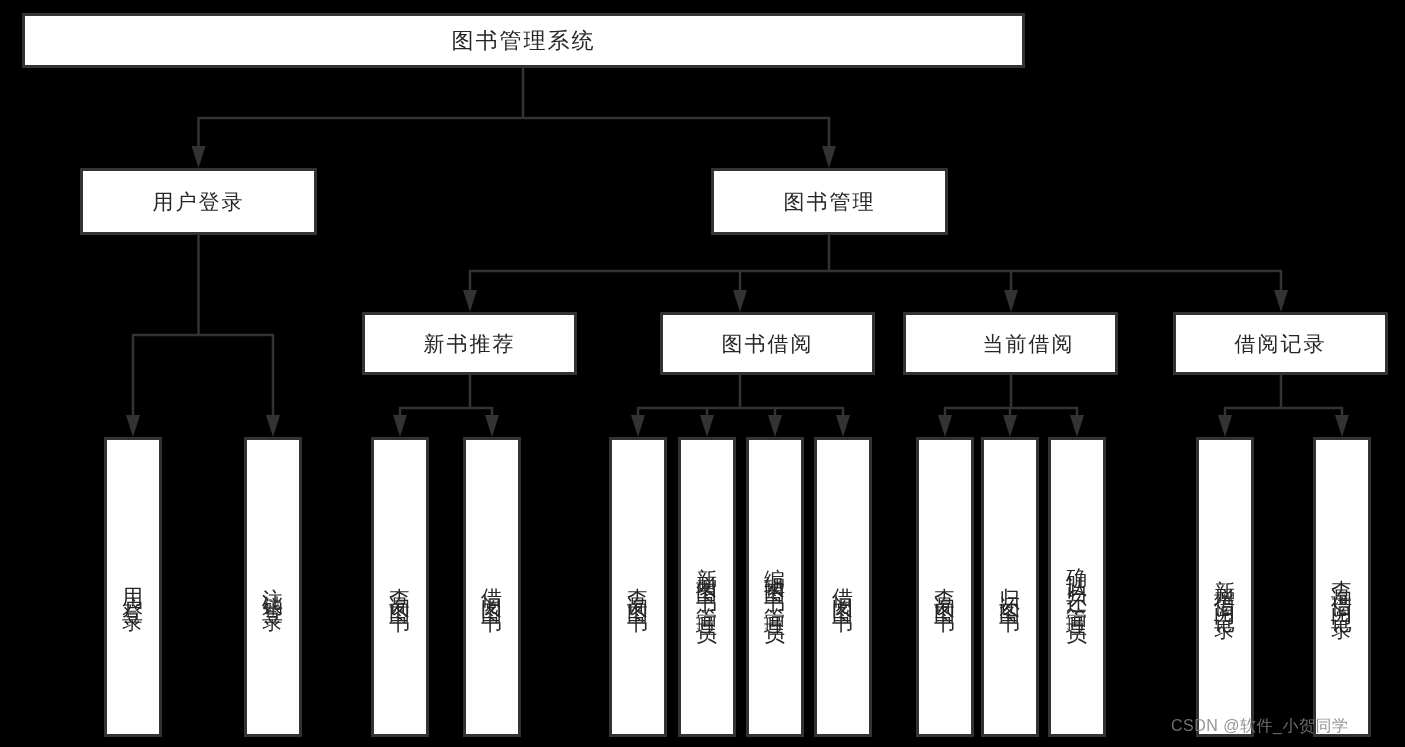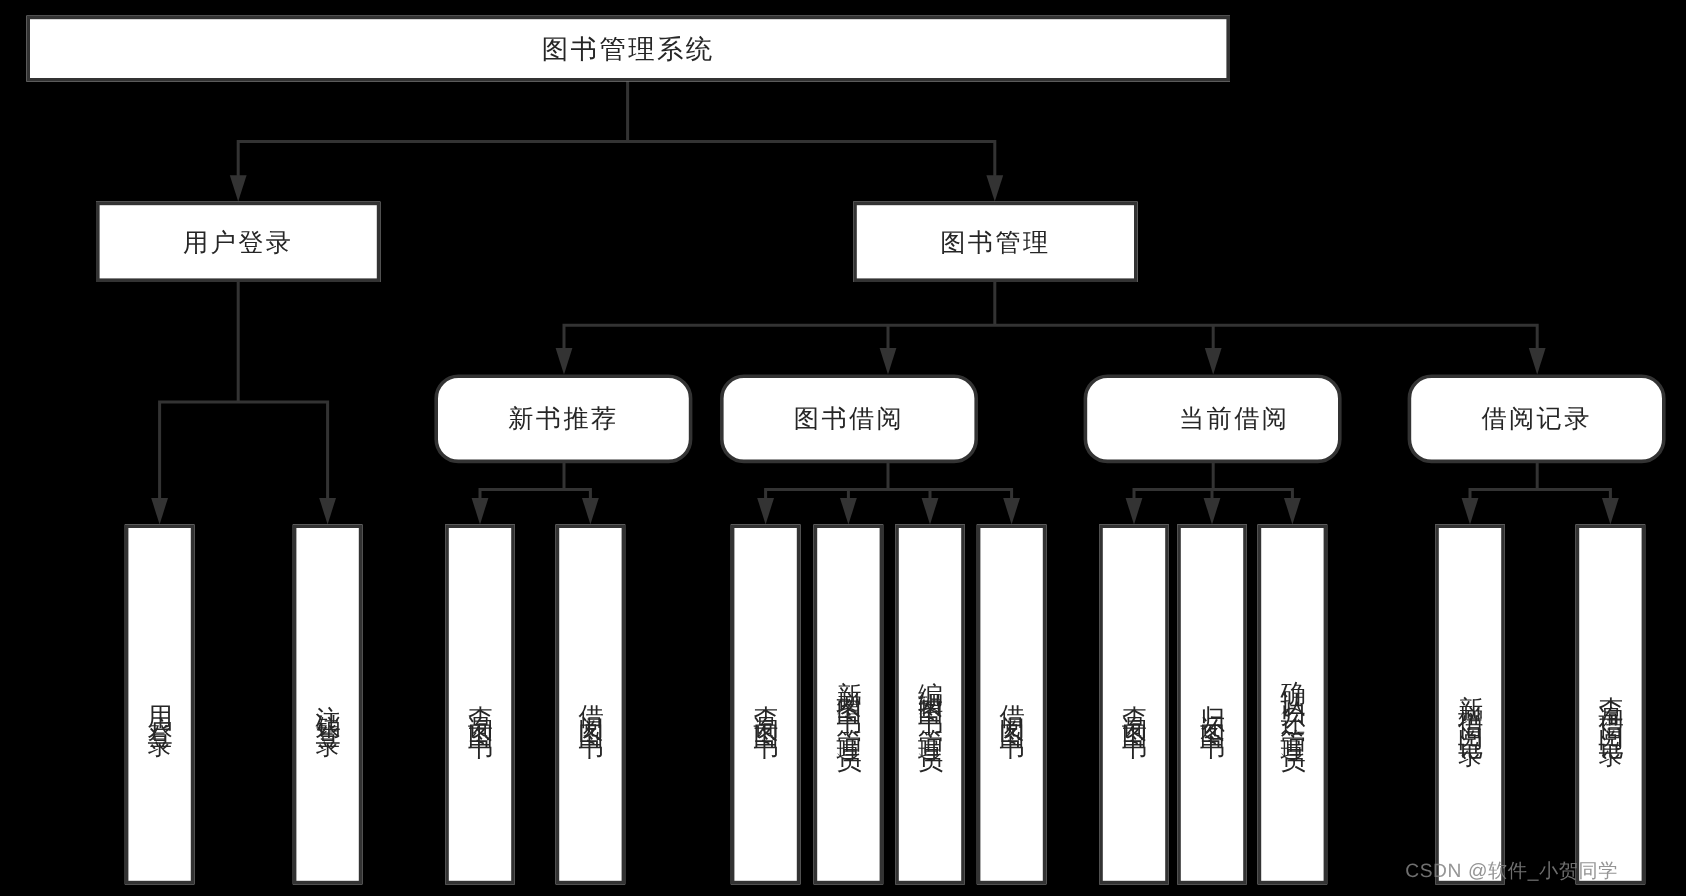--- a/index.html
+++ b/index.html
@@ -23,21 +23,21 @@
     background: #ffffff;
     display: flex;
     align-items: center;
     justify-content: center;
     color: #262626;
   }
   .h-label { font-size: 21px; letter-spacing: 2px; white-space: nowrap; }
   .root-box   { left: 22px;  top: 13px;  width: 1003px; height: 55px; }
   .root-box .h-label { font-size: 22px; }
   .lvl2-box   { top: 168px; width: 237px; height: 67px; }
-  .cat-box    { top: 312px; width: 215px; height: 74px; border-radius: 20px; }
+  .cat-box    { top: 312px; width: 215px; height: 63px; }
   .leaf {
     top: 437px;
     width: 58px;
     height: 300px;
   }
   .leaf .v-label {
     writing-mode: vertical-rl;
     font-size: 21px;
     letter-spacing: 8px;
     line-height: 1;
@@ -106,21 +106,21 @@
   <div class="box lvl2-box" style="left:80px;">
     <span class="h-label">用户登录</span>
   </div>
   <div class="box lvl2-box" style="left:711px;">
     <span class="h-label">图书管理</span>
   </div>
 
   <div class="box cat-box" style="left:362px;">
     <span class="h-label">新书推荐</span>
   </div>
-  <div class="box cat-box" style="left:600px;font-family:Liberation Serif, serif;">
+  <div class="box cat-box" style="left:660px;font-family:Liberation Serif, serif;">
     <span class="h-label">图书借阅</span>
   </div>
   <div class="box cat-box" style="left:903px;padding-left:36px;">
     <span class="h-label">当前借阅</span>
   </div>
   <div class="box cat-box" style="left:1173px;">
     <span class="h-label">借阅记录</span>
   </div>
 
   <div class="box leaf" style="left:104px;">

